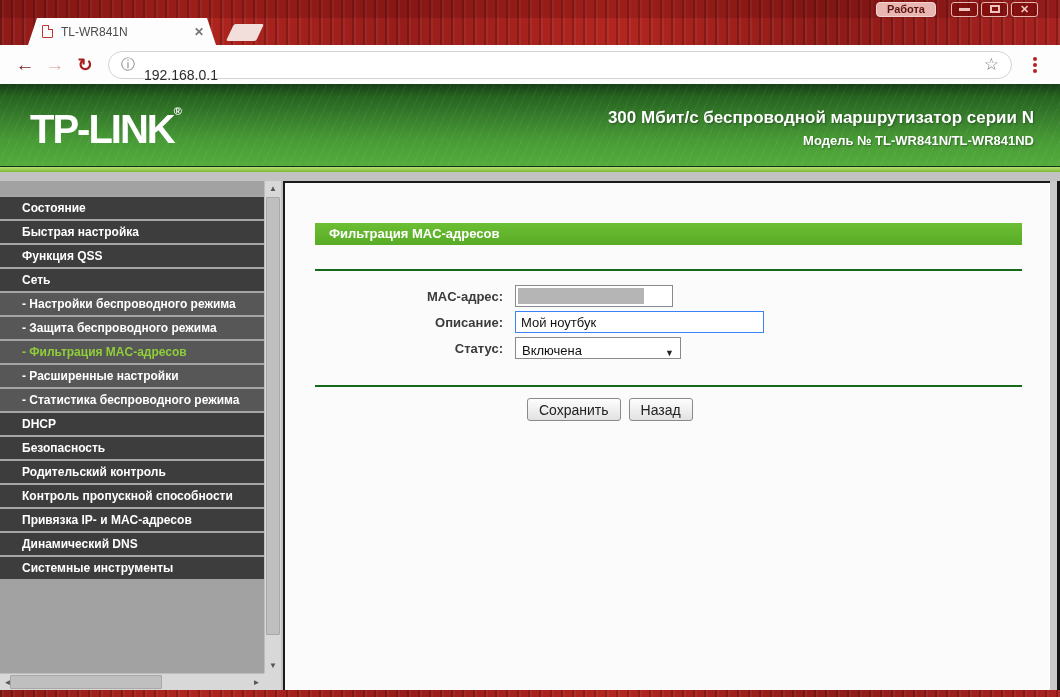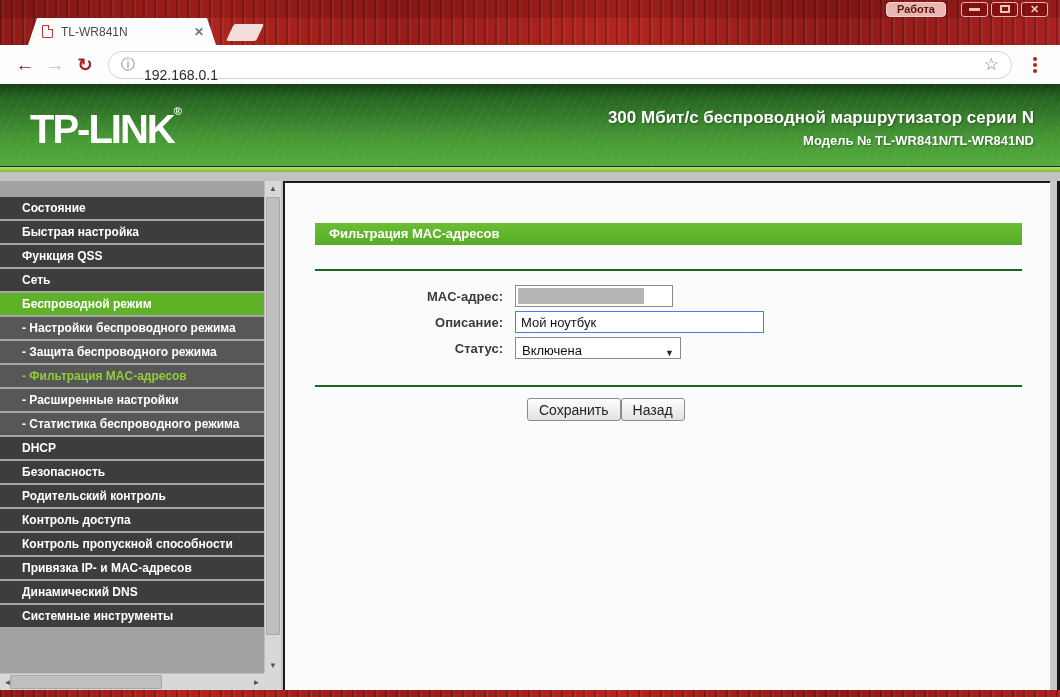--- a/index.html
+++ b/index.html
@@ -6,21 +6,21 @@
   html,body { background:#555; }
   body { font-family:"Liberation Sans", sans-serif; }
   .window{
     width:1060px; height:697px; position:relative; overflow:hidden;
     background:
       repeating-linear-gradient(90deg, rgba(0,0,0,0.20) 0 2px, rgba(255,255,255,0.05) 2px 4px, rgba(0,0,0,0) 4px 11px),
       linear-gradient(90deg,#8e1b18 0%,#b0251f 18%,#971d1a 38%,#b32620 58%,#8e1b18 78%,#a82220 100%);
   }
   
   .titlebar{ height:18px; display:flex; justify-content:flex-end; align-items:center;
-    padding-right:12px; background:rgba(60,0,0,0.18); }
+    padding-right:22px; background:rgba(60,0,0,0.18); }
   .profile-btn{ height:15px; padding:0 10px; margin-right:12px; border-radius:4px;
     background:#e9b7b2; border:1px solid #f3d4d0; color:#5c1410; font-size:11px; font-weight:bold;
     display:flex; align-items:center; }
   .winbtn{ width:27px; height:15px; margin-left:3px; border-radius:3px;
     background:rgba(120,10,10,0.55); border:1px solid #e9b7b2;
     display:flex; align-items:center; justify-content:center; }
   .glyph-min{ width:11px; height:3px; background:#eec4bf; }
   .glyph-max{ width:10px; height:8px; border:2px solid #eec4bf; }
   .glyph-close{ color:#eec4bf; font-size:11px; font-weight:bold; line-height:1; }
   
@@ -102,21 +102,21 @@
     font-size:13px; font-weight:bold; color:#3b3b3b; }
   .tinput{ height:22px; border:1px solid #3b82f6; background:#fff; font-size:13px; color:#111;
     padding:0 5px; font-family:"Liberation Sans", sans-serif; }
   .mac-box{ width:158px; height:22px; border:1px solid #8a8a8a; background:#fff; position:relative; }
   .redact{ position:absolute; left:2px; top:2px; bottom:2px; width:126px; background:#b5b5b5; }
   .desc-input{ width:249px; }
   .select-box{ width:166px; height:22px; border:1px solid #8a8a8a; background:#fff;
     display:flex; align-items:flex-end; padding:0 6px; font-size:13px; color:#111; }
   .select-box .sel-txt{ flex:1; }
   .sel-arrow{ font-size:9px; color:#222; }
-  .btn-row{ margin-top:11px; padding-left:242px; display:flex; gap:0; }
+  .btn-row{ margin-top:11px; padding-left:242px; display:flex; gap:8px; }
   .pbtn{ height:23px; padding:0 11px; border:1px solid #8a8a8a; border-radius:3px;
     background:linear-gradient(180deg,#fdfdfd,#e2e2e2); font-size:14px; color:#222;
     font-family:"Liberation Sans", sans-serif; display:flex; align-items:center; }
   .right-strip{ width:10px; background:#c9c9c9; border-right:3px solid #141414; }
   .bottom-border{ height:7px; }
 </style>
 </head>
 <body>
 
 <div class="window">
@@ -175,30 +175,28 @@
 
   <div class="page-row">
 
     <div class="sidebar-frame">
       <div class="menu-col" id="menu-list">
         <div class="menu-top"></div>
       <div class="menu-item">Состояние</div>
           <div class="menu-item">Быстрая настройка</div>
           <div class="menu-item">Функция QSS</div>
           <div class="menu-item">Сеть</div>
-          <div class="menu-item active">Беспроводной режим</div>
           <div class="menu-item sub">- Настройки беспроводного режима</div>
           <div class="menu-item sub">- Защита беспроводного режима</div>
           <div class="menu-item sub active-text">- Фильтрация MAC-адресов</div>
           <div class="menu-item sub">- Расширенные настройки</div>
           <div class="menu-item sub">- Статистика беспроводного режима</div>
           <div class="menu-item">DHCP</div>
           <div class="menu-item">Безопасность</div>
           <div class="menu-item">Родительский контроль</div>
-          <div class="menu-item">Контроль доступа</div>
           <div class="menu-item">Контроль пропускной способности</div>
           <div class="menu-item">Привязка IP- и MAC-адресов</div>
           <div class="menu-item">Динамический DNS</div>
           <div class="menu-item">Системные инструменты</div>
         </div>
       <div class="vscroll">
         <span class="arrow up">▲</span>
         <div class="vthumb"></div>
         <span class="arrow down">▼</span>
       </div>

